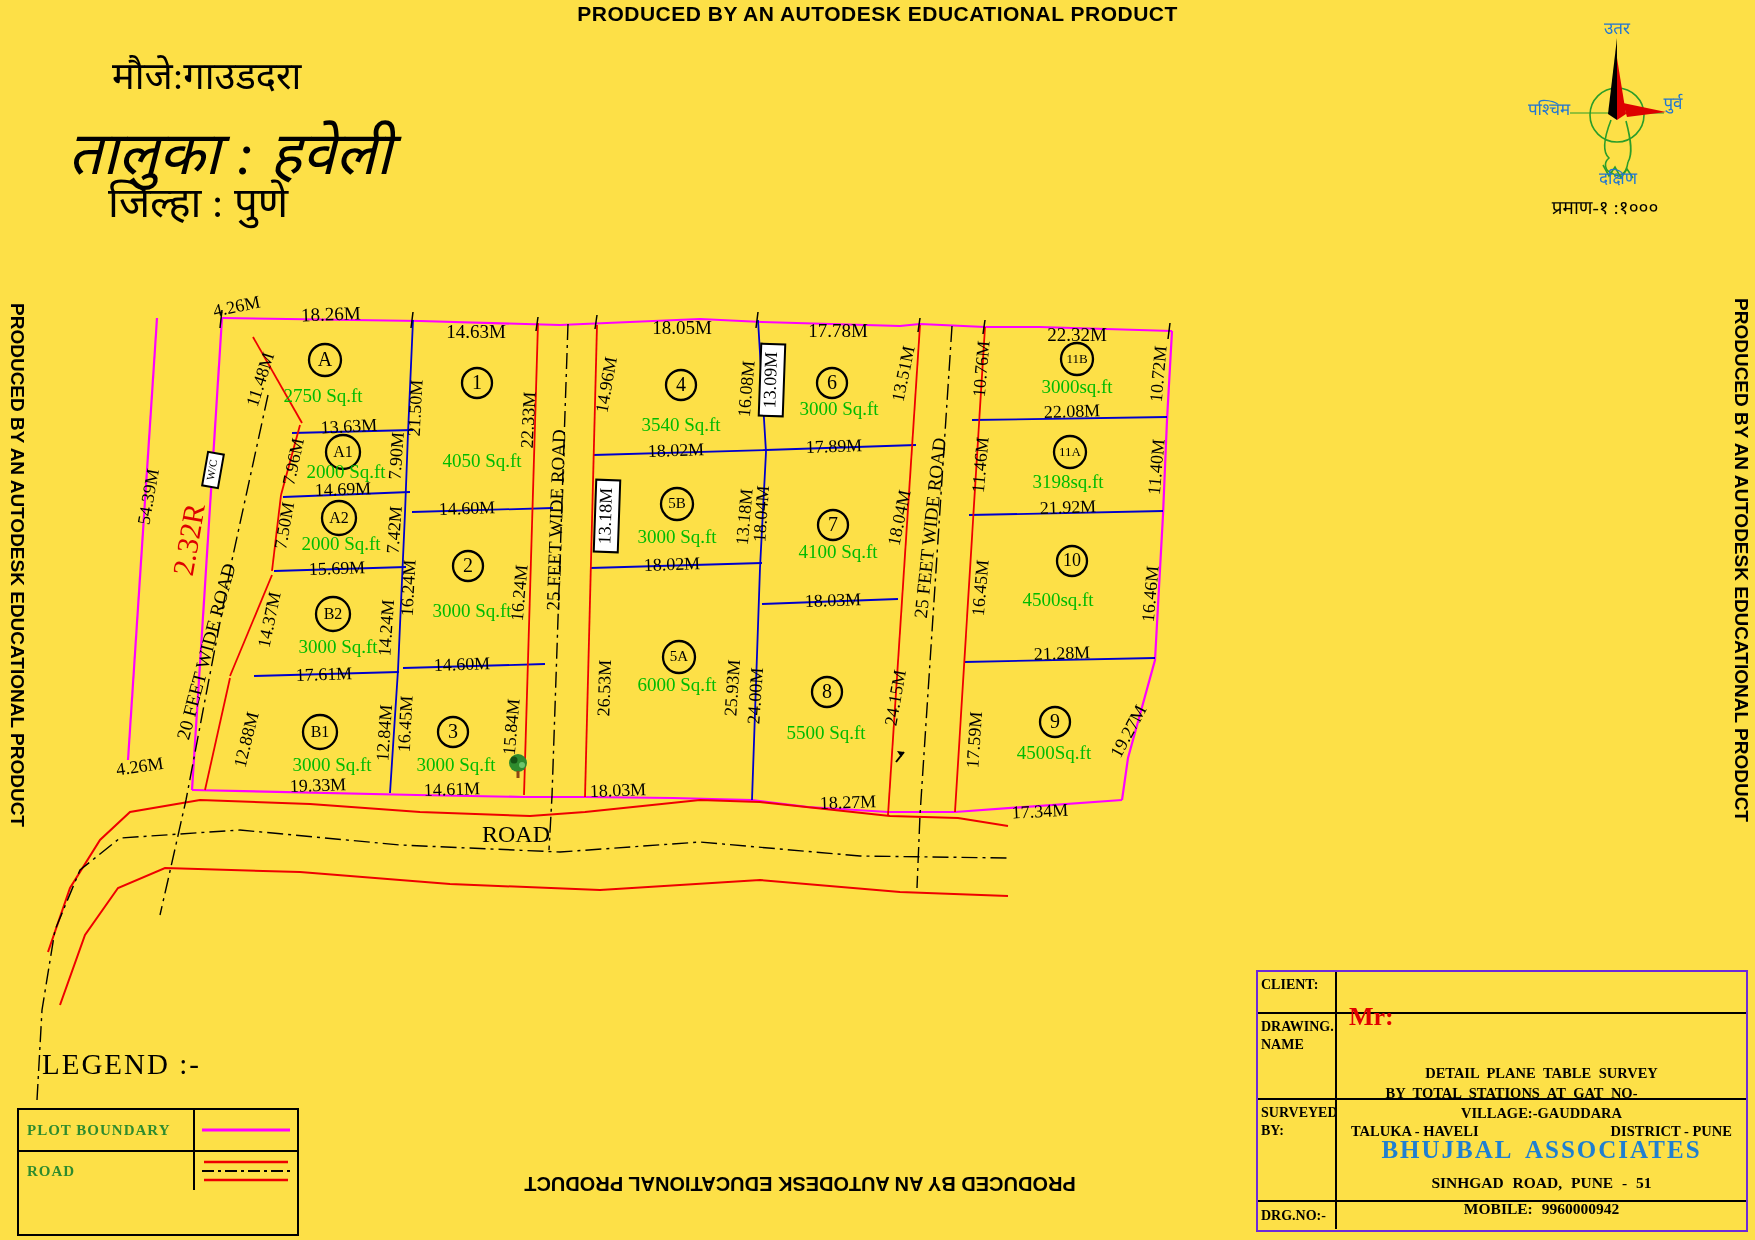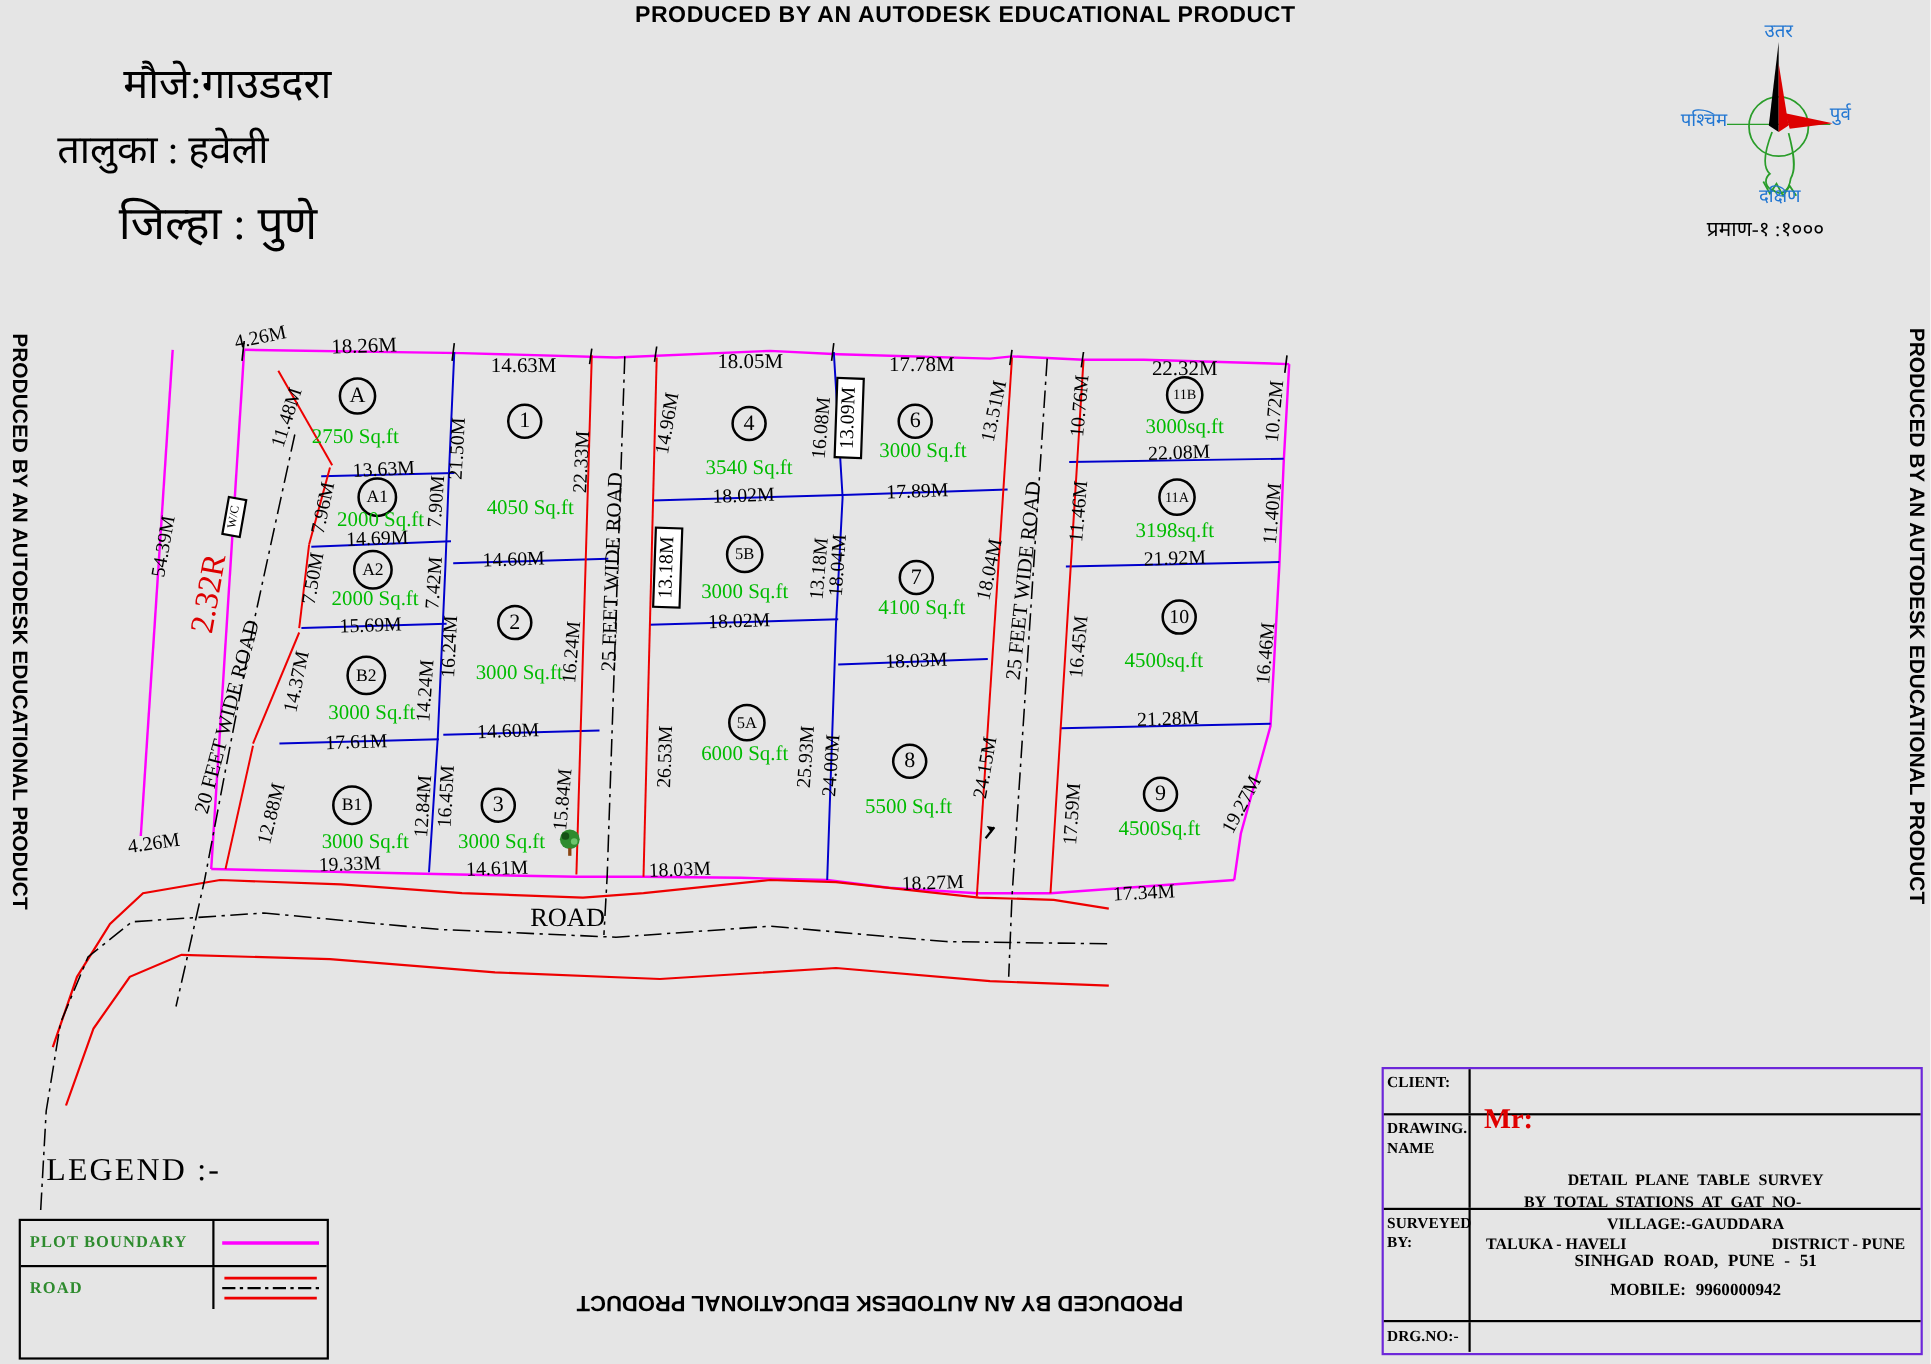--- a/index.html
+++ b/index.html
@@ -1,29 +1,29 @@
 <!DOCTYPE html>
 <html><head>
 <meta charset="utf-8">
 <style>
   html,body{margin:0;padding:0;background:#fff;}
-  #page{position:relative;width:1755px;height:1240px;background:#e5e5e5;overflow:hidden;
+  #page{position:relative;width:1755px;height:1240px;background:#fde047;overflow:hidden;
         font-family:"Liberation Serif","DejaVu Serif",serif;}
   .stamp{position:absolute;font-family:"Liberation Sans","DejaVu Sans",sans-serif;
          font-weight:bold;color:#000;white-space:nowrap;}
   #stamp-top{top:2px;left:0;width:1755px;text-align:center;font-size:21px;letter-spacing:.5px;}
   #stamp-bottom{top:1172px;left:450px;width:700px;text-align:center;font-size:20px;
                 transform:rotate(180deg);}
   #stamp-left{top:235px;left:28px;width:660px;font-size:19px;transform-origin:0 0;
               transform:rotate(90deg);text-align:center;}
   #stamp-right{top:230px;left:1752px;width:660px;font-size:19px;transform-origin:0 0;
                transform:rotate(90deg);text-align:center;}
   .hdr{position:absolute;color:#000;white-space:nowrap;}
   #hdr1{left:112px;top:48px;font-size:38px;}
-  #hdr2{left:52px;top:110px;font-size:36px;}
+  #hdr2{left:68px;top:110px;font-size:60px;font-style:italic;}
   #hdr3{left:108px;top:172px;font-size:42px;}
   #plan{position:absolute;left:0;top:0;}
   svg text{font-family:"Liberation Serif","DejaVu Serif",serif;}
   
   #legend-title{position:absolute;left:42px;top:1048px;font-size:29px;letter-spacing:2px;}
   #legend{position:absolute;left:17px;top:1108px;width:278px;height:124px;
           border:2px solid #000;border-collapse:collapse;}
   #legend .lrow{display:flex;height:40px;border-bottom:2px solid #000;}
   #legend .lrow:last-child{border-bottom:none;height:38px;}
   #legend .lcell{width:166px;border-right:2px solid #000;display:flex;align-items:center;
@@ -289,20 +289,21 @@
           <span>DISTRICT - PUNE</span>
         </div>
       </div>
     </div>
     <div class="trow" style="height:102px;">
       <div class="tlabel">
         <div>SURVEYED</div>
         <div>BY:</div>
       </div>
       <div class="tval">
+        <div id="surv-name">BHUJBAL ASSOCIATES</div>
         <div id="surv-addr">SINHGAD ROAD, PUNE - 51</div>
         <div id="surv-mob">MOBILE: 9960000942</div>
       </div>
     </div>
     <div class="trow" style="height:27px;border-bottom:none;gap:26px;">
       <div class="tlabel" style="font-size:14px;padding-top:5px;">DRG.NO:-</div>
     </div>
   </div>
 
 </div>

